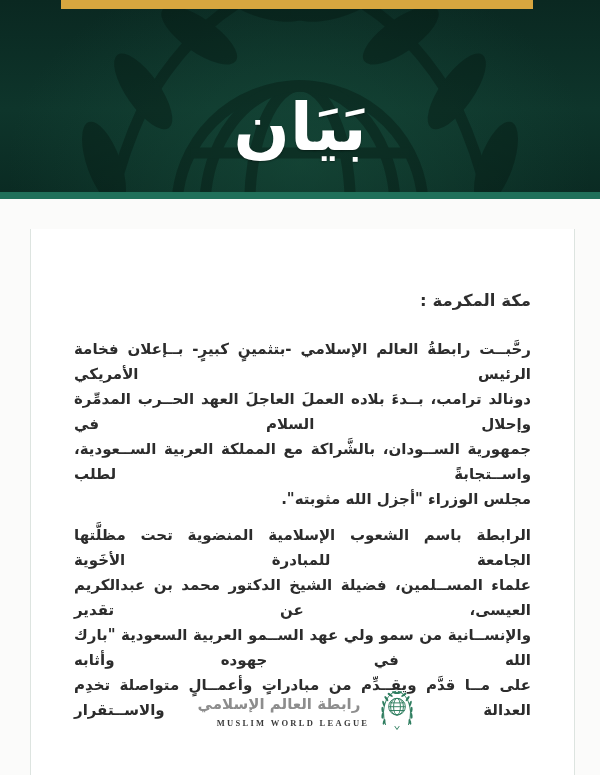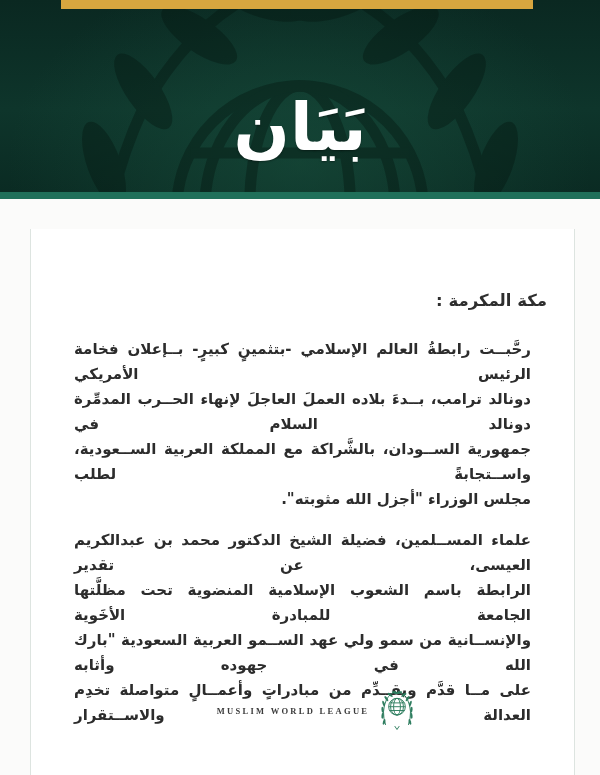--- a/index.html
+++ b/index.html
@@ -31,27 +31,27 @@
   }
   .accent-strip{
     position:absolute;bottom:0;left:0;right:0;height:7px;
     background:#20705a;
   }
   
   .card{
     position:absolute;top:229px;left:30px;width:545px;height:546px;
     box-sizing:border-box;background:#ffffff;
     border-left:1px solid #dde4e0;border-right:1px solid #dde4e0;
-    padding:0 27px;direction:rtl;
+    padding:0 43px;direction:rtl;
   }
   .location-heading{
     margin:62px 0 0;font-size:16.5px;font-weight:bold;color:#2e2e2e;
     text-align:right;
   }
-  .para{margin:16px;}
+  .para{margin:0;}
   .para.first{margin-top:27px;}
   .para.second{margin-top:11px;}
   .line{
     font-size:15px;font-weight:bold;color:#2c2c2c;line-height:25px;
     text-align:justify;text-align-last:justify;text-justify:inter-word;
     white-space:normal;
   }
   .line.last{text-align-last:right;}
   
   .footer-logo{
@@ -101,35 +101,36 @@
   <div class="gold-bar"></div>
   <h1 class="banner-title">بَيَان</h1>
   <div class="accent-strip"></div>
 </header>
 
 <main class="card">
   <h2 class="location-heading">مكة المكرمة :</h2>
 
   <section class="para first">
     <div class="line">رحَّبــت رابطةُ العالم الإسلامي -بتثمينٍ كبيرٍ- بــإعلان فخامة الرئيس الأمريكي</div>
-    <div class="line">دونالد ترامب، بــدءَ بلاده العملَ العاجلَ لإنهاء الحــرب المدمِّرة دونالد السلام في</div>
+    <div class="line">دونالد ترامب، بــدءَ بلاده العملَ العاجلَ العهد الحــرب المدمِّرة وإحلال السلام في</div>
     <div class="line">جمهورية الســودان، بالشَّراكة مع المملكة العربية الســعودية، واســتجابةً لطلب</div>
     <div class="line last">مجلس الوزراء "أجزل الله مثوبته".</div>
   </section>
 
   <section class="para second">
+    <div class="line">الرابطة باسم الشعوب الإسلامية المنضوية تحت مظلَّتها الجامعة للمبادرة الأخَوية</div>
     <div class="line">علماء المســلمين، فضيلة الشيخ الدكتور محمد بن عبدالكريم العيسى، عن تقدير</div>
-    <div class="line">الرابطة باسم الشعوب الإسلامية المنضوية تحت مظلَّتها الجامعة للمبادرة الأخَوية</div>
     <div class="line">والإنســانية من سمو ولي عهد الســمو العربية السعودية "بارك الله في جهوده وأثابه</div>
     <div class="line">على مــا قدَّم ويقــدِّم من مبادراتٍ وأعمــالٍ متواصلة تخدِم العدالة والاســتقرار</div>
 
   </section>
 
   <div class="footer-logo">
     <div class="logo-text">
+      <span class="logo-arabic">رابطة العالم الإسلامي</span>
       <span class="logo-latin">MUSLIM WORLD LEAGUE</span>
     </div>
     <svg class="emblem" viewBox="0 0 100 116" fill="none" stroke="currentColor" stroke-width="2.5">
       <path d="M20,96 Q8,60 22,30 Q32,12 48,7"></path>
       <path d="M80,96 Q92,60 78,30 Q68,12 52,7"></path>
       <g fill="currentColor" stroke="none">
         <ellipse cx="16" cy="88" rx="8" ry="3" transform="rotate(-75 16 88)"></ellipse>
         <ellipse cx="12" cy="72" rx="8" ry="3" transform="rotate(-85 12 72)"></ellipse>
         <ellipse cx="12" cy="56" rx="8" ry="3" transform="rotate(-95 12 56)"></ellipse>
         <ellipse cx="15" cy="40" rx="8" ry="3" transform="rotate(-110 15 40)"></ellipse>

